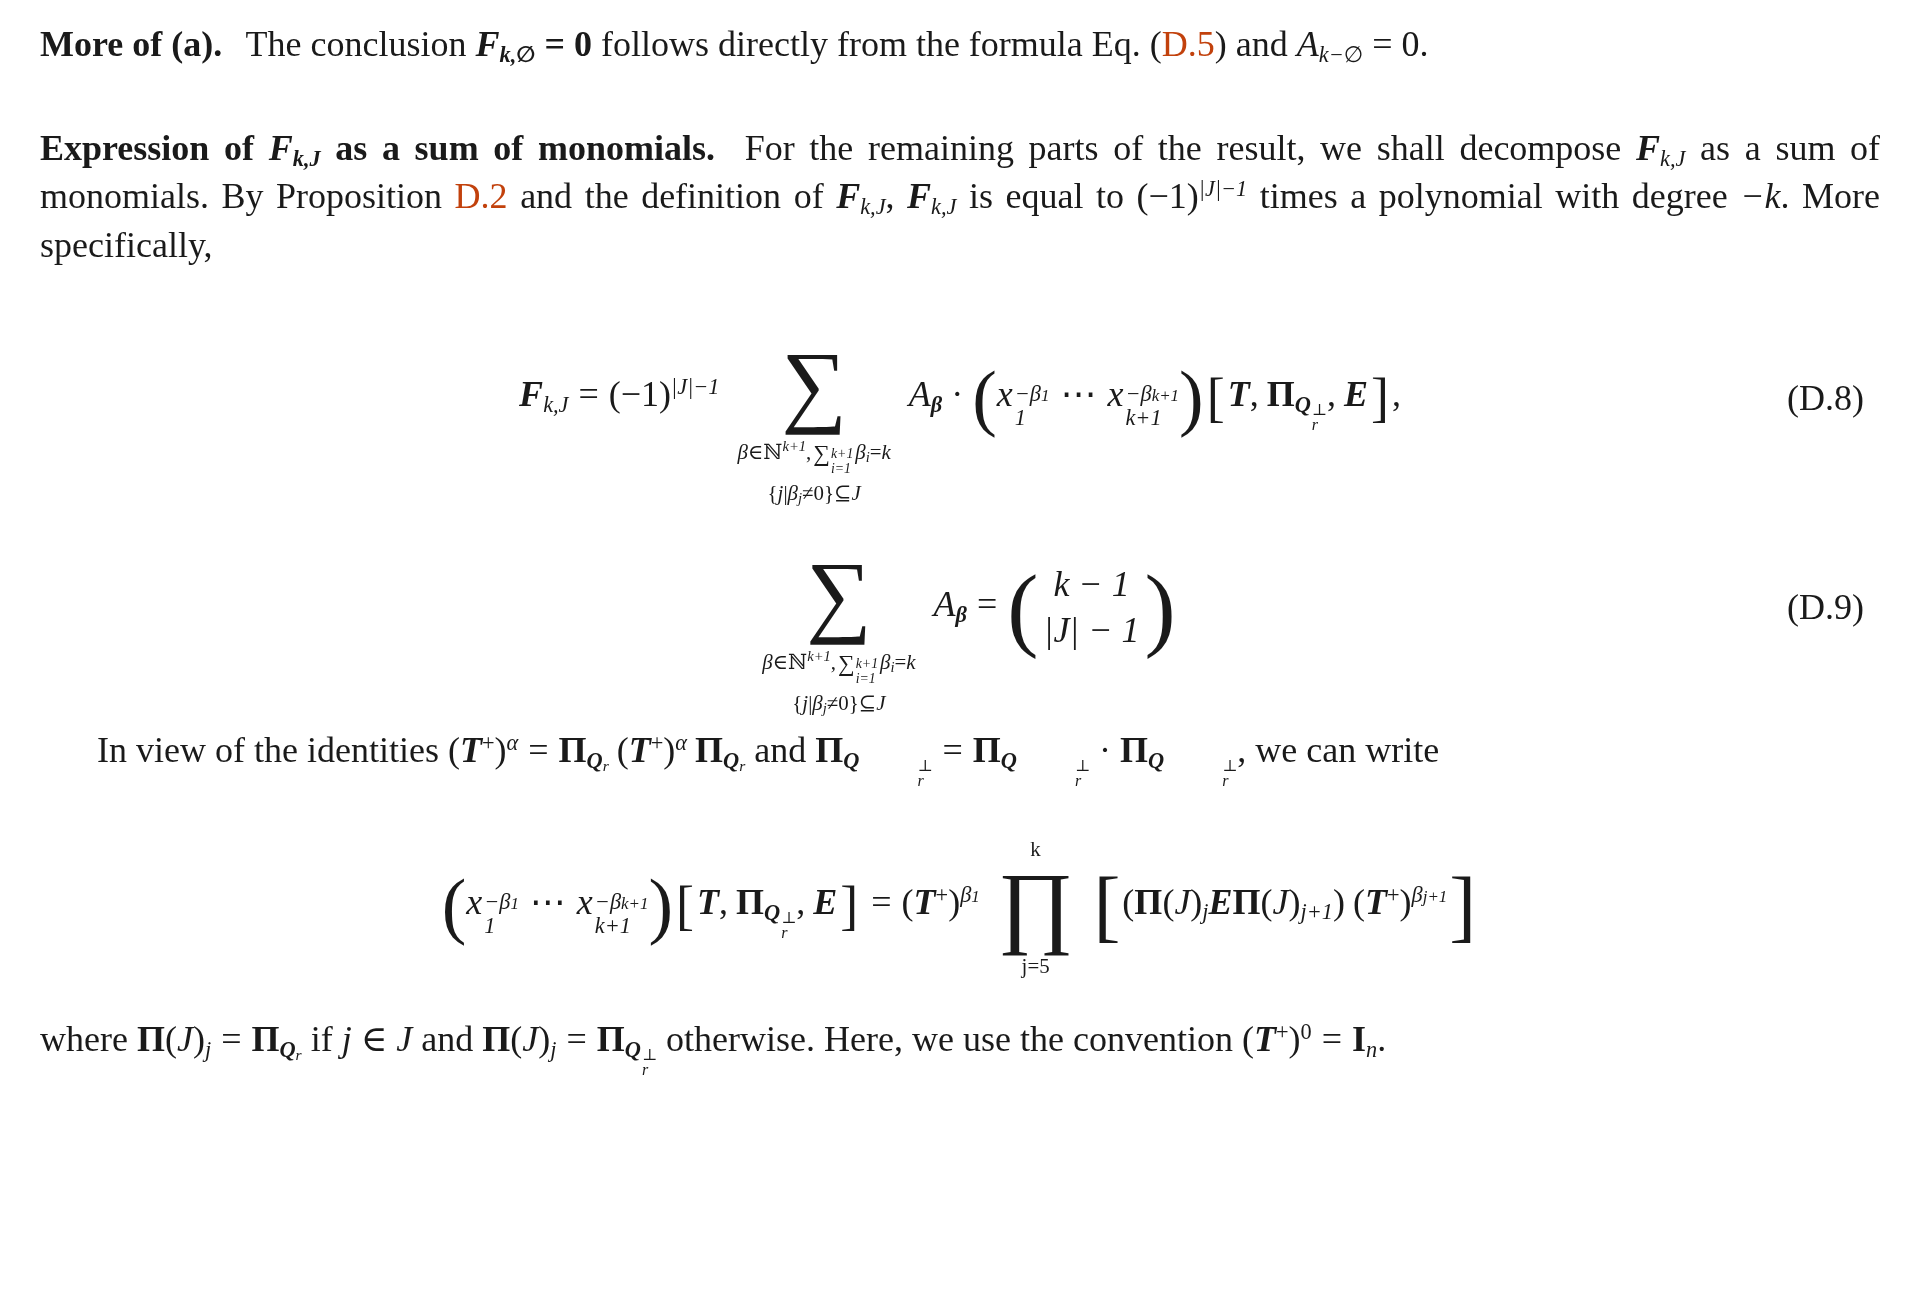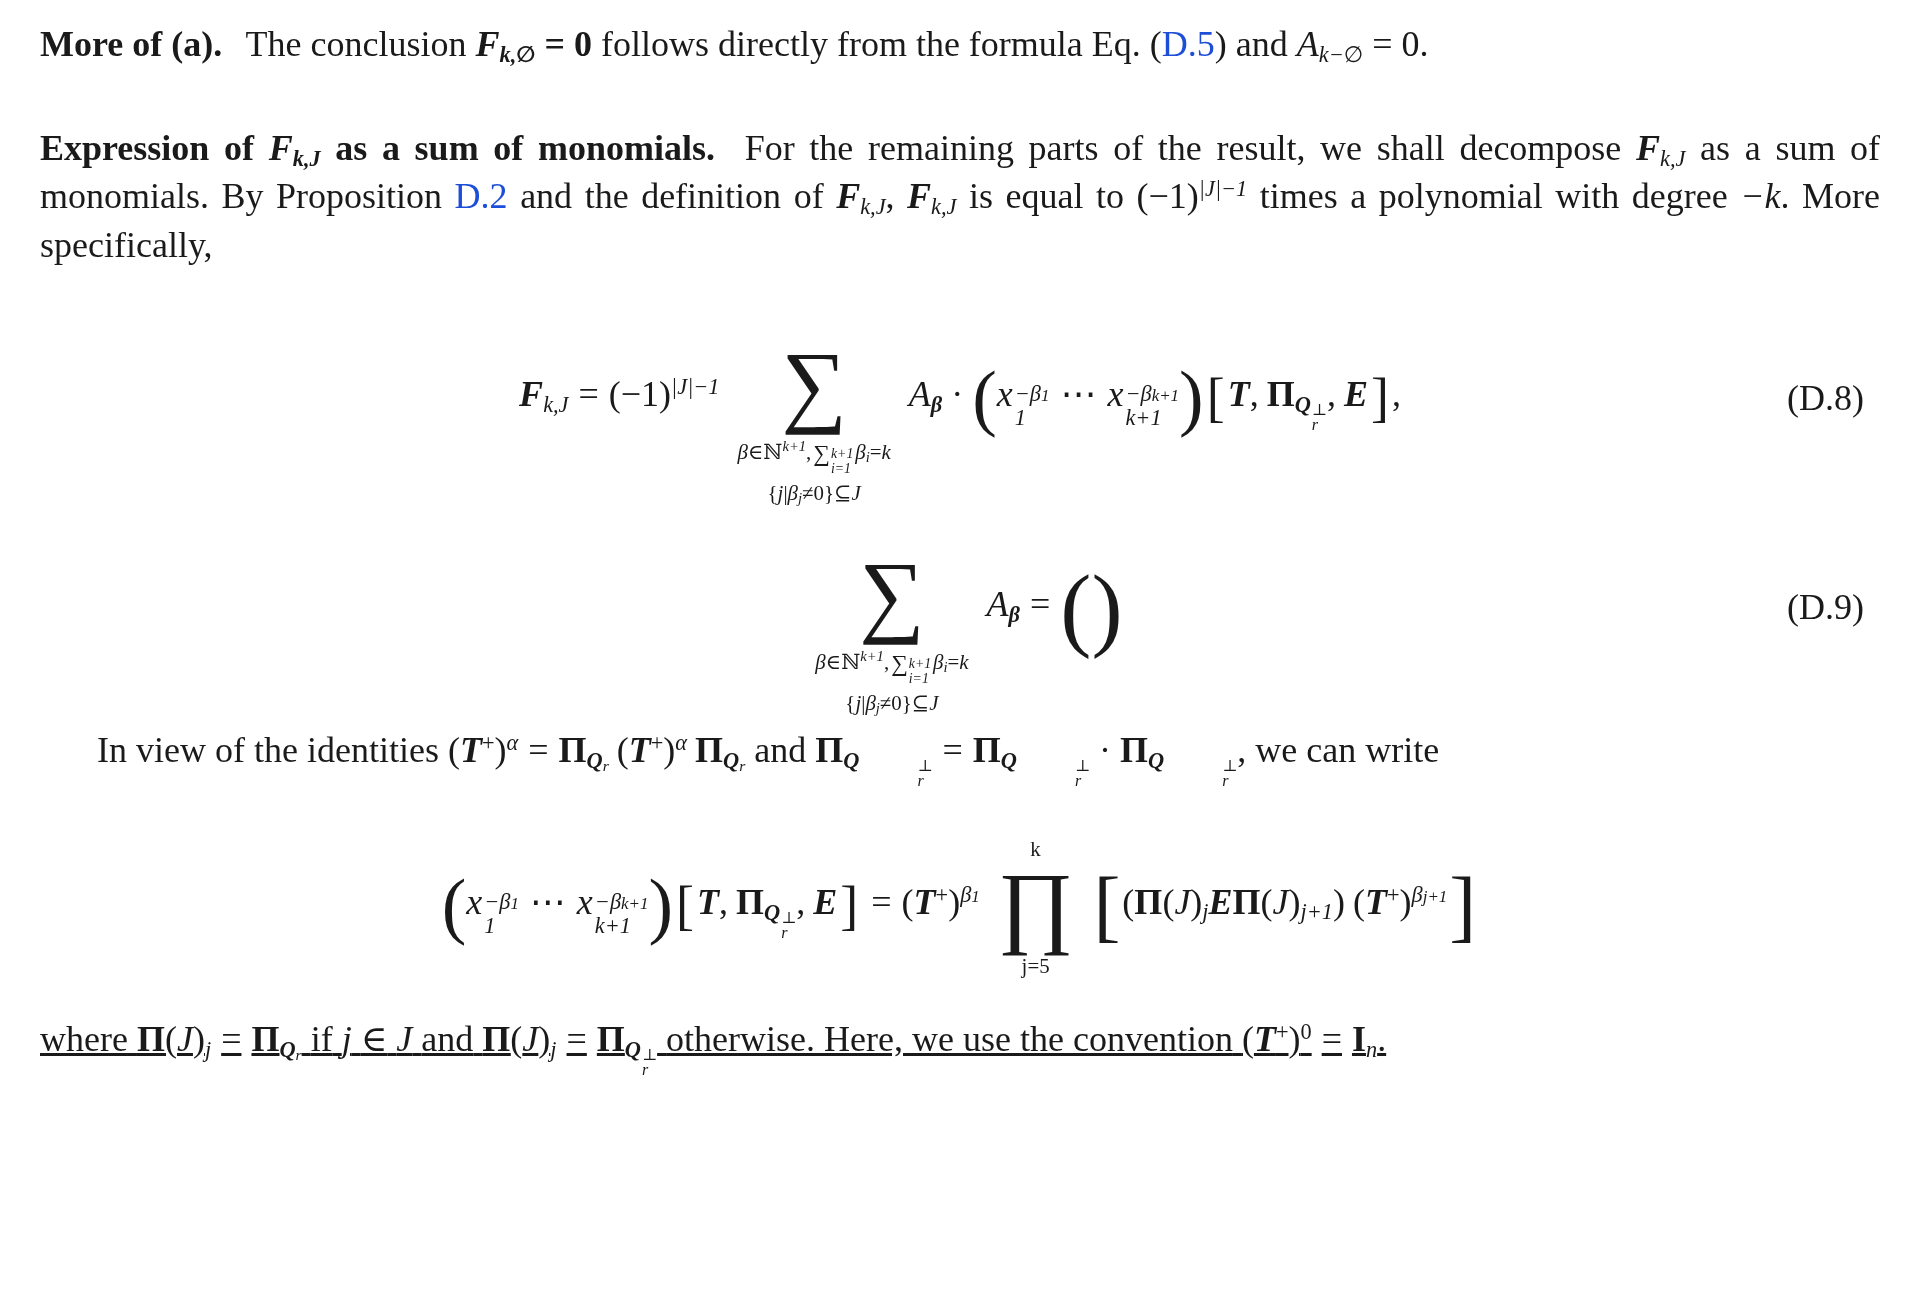--- a/index.html
+++ b/index.html
@@ -9,21 +9,21 @@
     background: #ffffff; color: #1a1a1a;
     font-family: "Liberation Serif", "DejaVu Serif", "DejaVu Sans", serif;
     font-size: 36px;
   }
   .page { padding: 20px 40px 0 40px; }
   .para { margin: 0; text-align: justify; line-height: 1.34; }
   .bb { font-weight: 700; }
   .m  { font-style: italic; }
   .mb { font-weight: 700; font-style: italic; }
   .up { font-style: normal; }
-  .ref { color: #1d4ed8; }
+  .ref { color: #c2410c; }
   .nw { white-space: nowrap; }
   .qd { margin-right: 15px; }
   .sb  { font-size: 62%; vertical-align: -0.25em; line-height: 1; }
   .sp  { font-size: 62%; vertical-align: 0.55em;  line-height: 1; }
   .sb2 { font-size: 70%; vertical-align: -0.22em; line-height: 1; }
   .sp2 { font-size: 70%; vertical-align: 0.5em;   line-height: 1; }
   .ns  { font-size: 76%; }
   .stk { display: inline-flex; flex-direction: column; align-items: flex-start;
          vertical-align: middle; line-height: 1.08; font-size: 62%; margin-left: 2px; margin-top: 16px; }
   .stk > span { display: block; }
@@ -48,21 +48,21 @@
   .d3  { font-size: 225%; vertical-align: middle; line-height: 1; margin: 0 2px; }
   .bcol { display: inline-flex; flex-direction: column; align-items: center;
           vertical-align: middle; line-height: 1.3; padding: 0 5px; }
   .eqm { margin: 0 10px; }
   .cm  { margin-right: 8px; }
   .cd  { margin: 0 11px; }
   .bop { margin: 0 9px; }
   .ts  { margin-left: 8px; }
   .p2 { margin-top: 56px; }
   .p4 { margin-top: 25px; text-indent: 57px; }
-  .p5 { margin-top: 22px; text-decoration: underline; }
+  .p5 { margin-top: 22px; }
   .eq8 { margin: 46px 0 44px 0; }
   .eq9 { margin: 40px 0 36px 0; }
   .eq3 { margin: 44px 0 36px 0; }
 </style>
 </head>
 <body>
 
 <div class="page">
 
   <p class="para">
@@ -115,21 +115,24 @@
   <div class="eq eq9"><span class="bigop shift-sum">
         <span class="osym">∑</span>
         <span class="limline"><span class="m">β</span><span class="up">∈ℕ</span><span class="sp2 m">k+1</span><span class="up">,</span><span class="isum">
             <span class="up isym">∑</span>
             <span class="stk">
               <span class="m">k+1</span>
               <span class="m">i=1</span>
             </span>
           </span><span class="m">β</span><span class="sb2 m">i</span><span class="up">=</span><span class="m">k</span></span>
         <span class="limline"><span class="up">{</span><span class="m">j</span><span class="up">|</span><span class="m">β</span><span class="sb2 m">j</span><span class="up">≠0}⊆</span><span class="m">J</span></span>
-      </span><span class="grp"><span class="m">A</span><span class="sb mb">β</span><span class="up eqm">=</span><span class="d2">(</span><span class="d2">)</span></span><span class="tag">(D.9)</span></div>
+      </span><span class="grp"><span class="m">A</span><span class="sb mb">β</span><span class="up eqm">=</span><span class="d2">(</span><span class="bcol">
+          <span class="m">k − 1</span>
+          <span class="m">|J| − 1</span>
+        </span><span class="d2">)</span></span><span class="tag">(D.9)</span></div>
 
   <p class="para p4">
     <span>In view of the identities</span>
     <span class="nw"><span class="up">(</span><span class="mb">T</span><span class="sp up">+</span><span class="up">)</span><span class="sp m">α</span><span class="up eqm">=</span><span class="bb">Π</span><span class="sb"><span class="mb">Q</span><span class="sb2 m">r</span></span><span class="ts up">(</span><span class="mb">T</span><span class="sp up">+</span><span class="up">)</span><span class="sp m">α</span><span class="ts bb">Π</span><span class="sb"><span class="mb">Q</span><span class="sb2 m">r</span></span></span>
     <span>and</span>
     <span class="nw"><span class="bb">Π</span><span class="sb"><span class="mb">Q</span><span class="stk2">
             <span class="up">⊥</span>
             <span class="m">r</span>
           </span></span><span class="up eqm">=</span><span class="bb">Π</span><span class="sb"><span class="mb">Q</span><span class="stk2">
             <span class="up">⊥</span>

